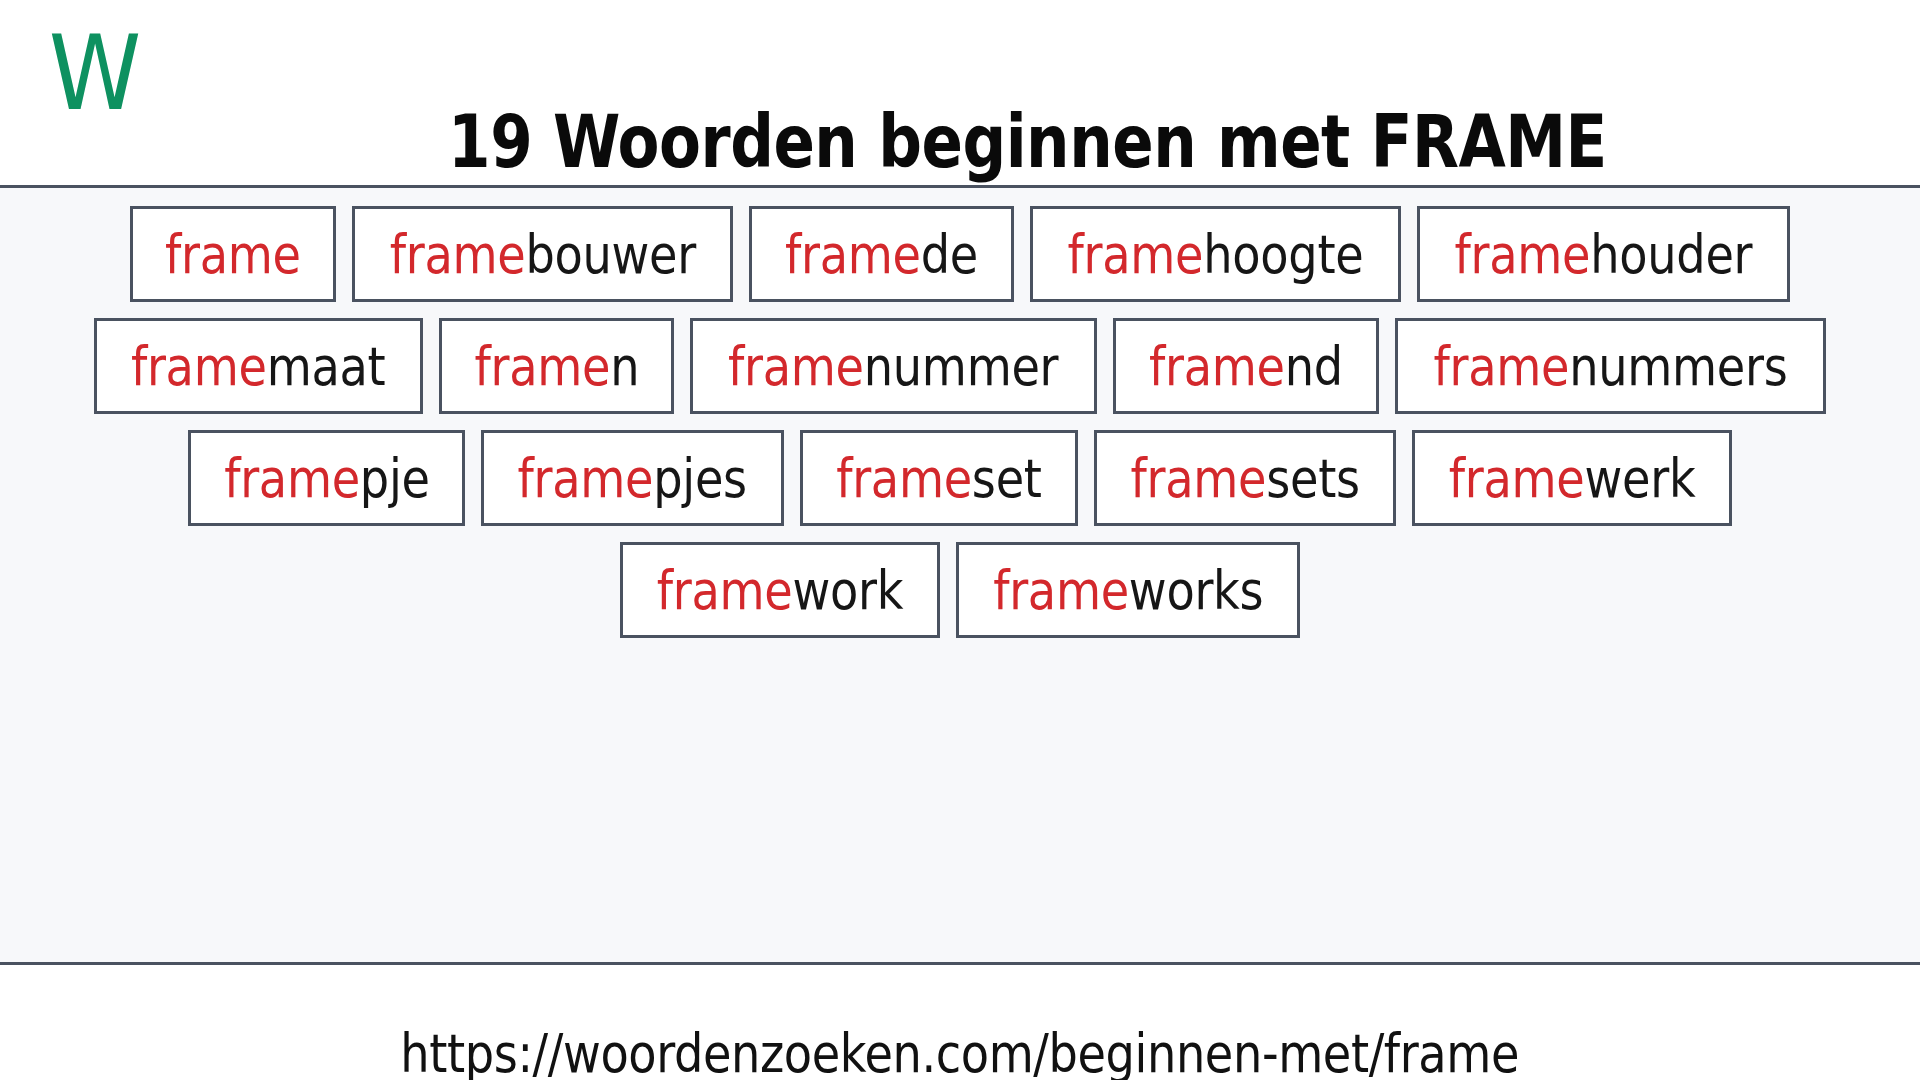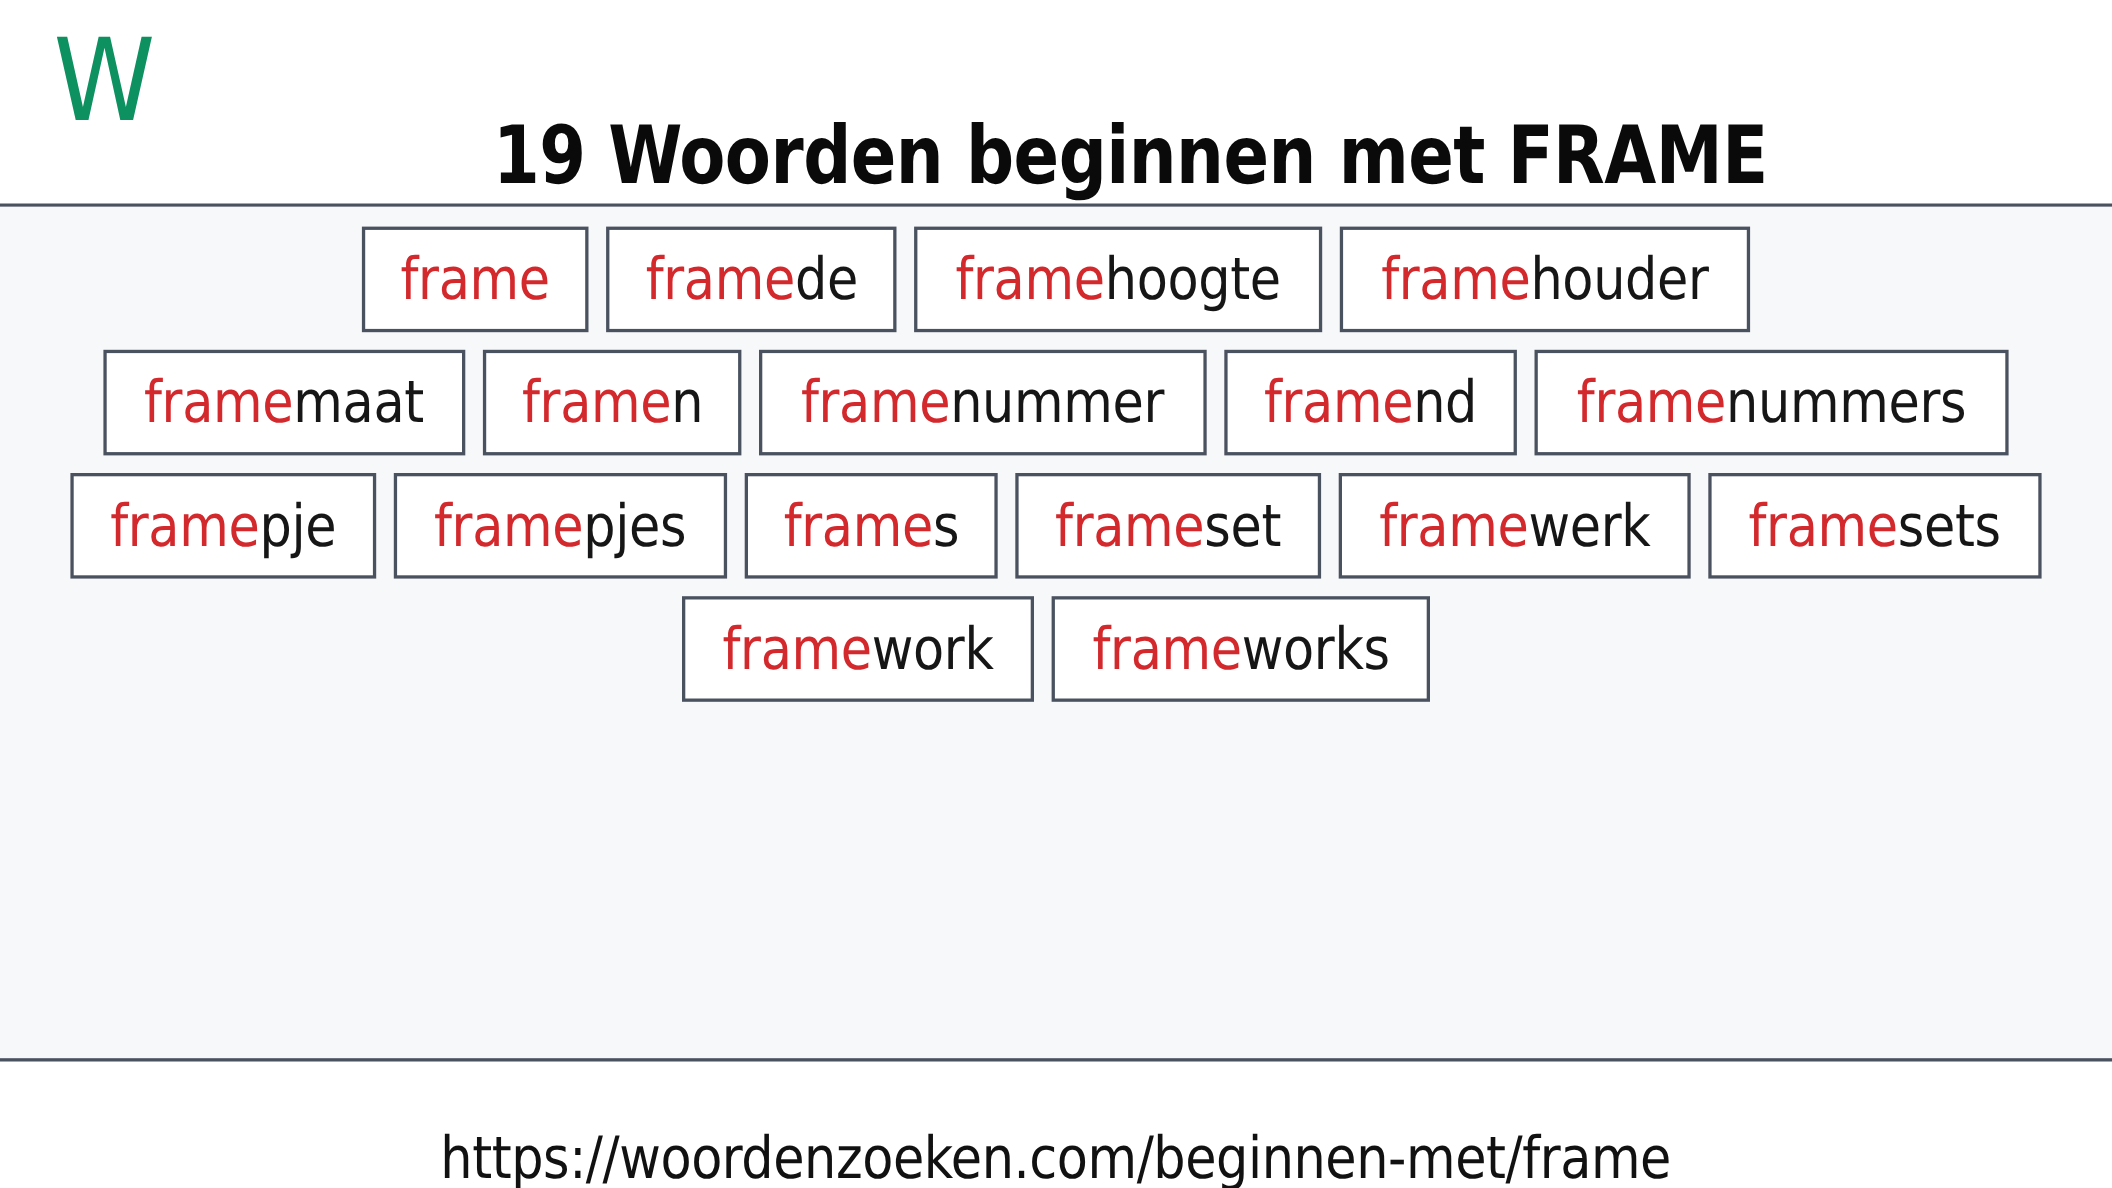--- a/index.html
+++ b/index.html
@@ -150,20 +150,23 @@
     <h1 class="page-title">19 Woorden beginnen met FRAME</h1>
   </div>
 
   <div class="content">
     <div id="rows-host">
         <div class="word-row">
           <div class="word-box">
             <span class="word-text"><span class="pfx">frame</span><span class="sfx"></span></span>
           </div>
           <div class="word-box">
+            <span class="word-text"><span class="pfx">frame</span><span class="sfx">bouwer</span></span>
+          </div>
+          <div class="word-box">
             <span class="word-text"><span class="pfx">frame</span><span class="sfx">de</span></span>
           </div>
           <div class="word-box">
             <span class="word-text"><span class="pfx">frame</span><span class="sfx">hoogte</span></span>
           </div>
           <div class="word-box">
             <span class="word-text"><span class="pfx">frame</span><span class="sfx">houder</span></span>
           </div>
         </div>
         <div class="word-row">
@@ -184,30 +187,27 @@
           </div>
         </div>
         <div class="word-row">
           <div class="word-box">
             <span class="word-text"><span class="pfx">frame</span><span class="sfx">pje</span></span>
           </div>
           <div class="word-box">
             <span class="word-text"><span class="pfx">frame</span><span class="sfx">pjes</span></span>
           </div>
           <div class="word-box">
-            <span class="word-text"><span class="pfx">frame</span><span class="sfx">s</span></span>
-          </div>
-          <div class="word-box">
             <span class="word-text"><span class="pfx">frame</span><span class="sfx">set</span></span>
           </div>
           <div class="word-box">
+            <span class="word-text"><span class="pfx">frame</span><span class="sfx">sets</span></span>
+          </div>
+          <div class="word-box">
             <span class="word-text"><span class="pfx">frame</span><span class="sfx">werk</span></span>
-          </div>
-          <div class="word-box">
-            <span class="word-text"><span class="pfx">frame</span><span class="sfx">sets</span></span>
           </div>
         </div>
         <div class="word-row">
           <div class="word-box">
             <span class="word-text"><span class="pfx">frame</span><span class="sfx">work</span></span>
           </div>
           <div class="word-box">
             <span class="word-text"><span class="pfx">frame</span><span class="sfx">works</span></span>
           </div>
         </div>

